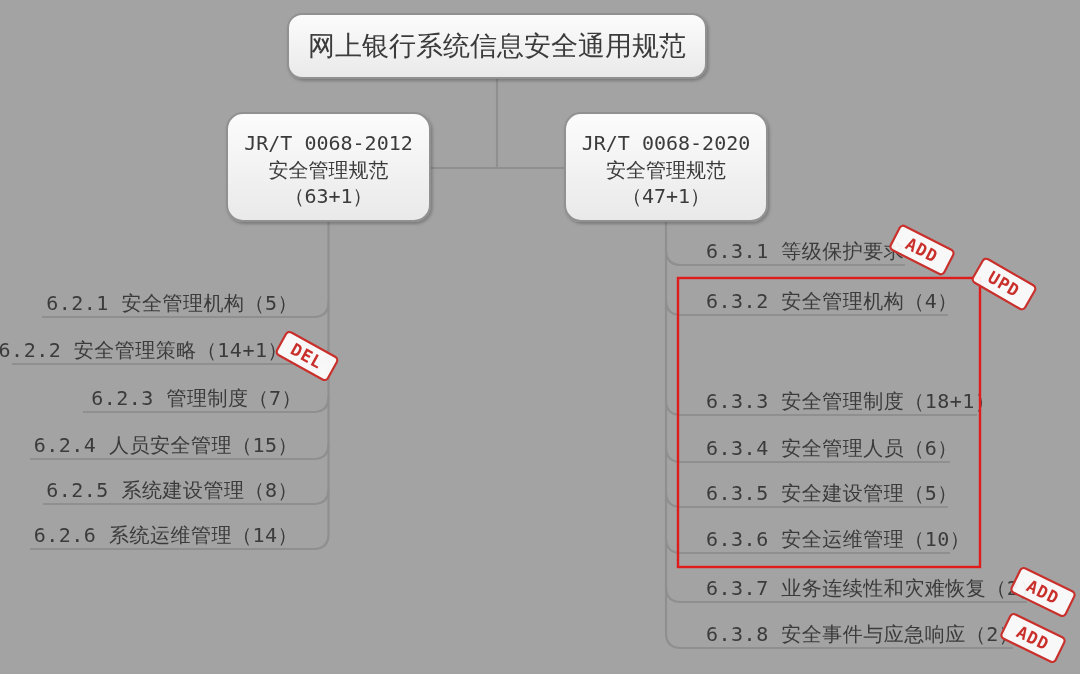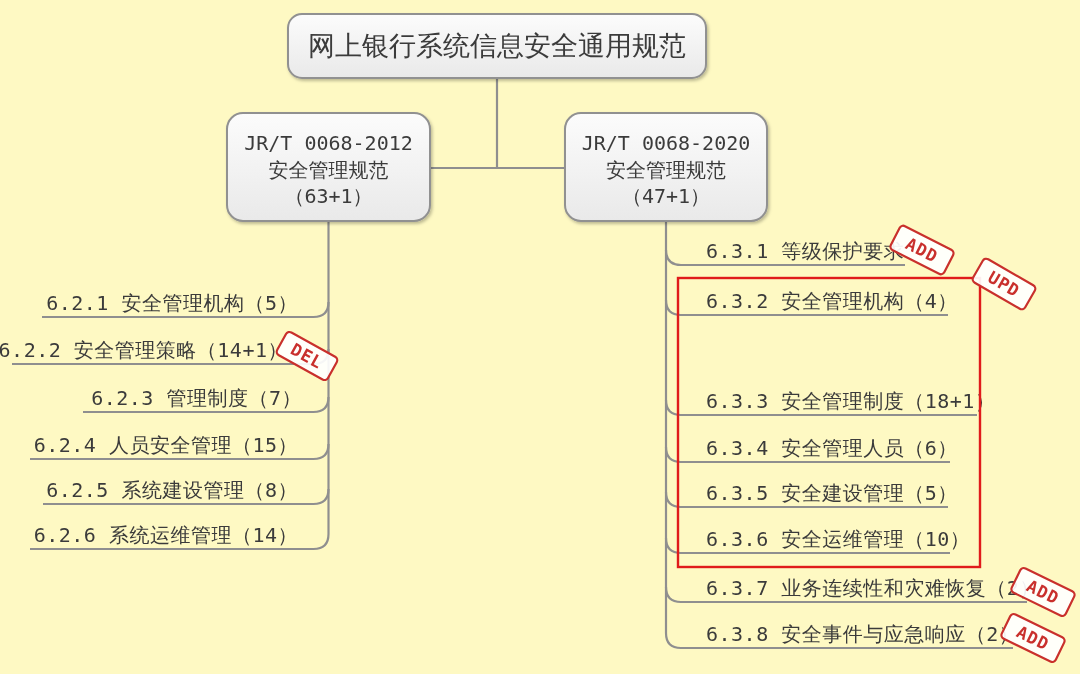--- a/index.html
+++ b/index.html
@@ -8,21 +8,21 @@
     background: #ffffff;
     width: 1080px;
     height: 674px;
     overflow: hidden;
     font-family: "DejaVu Sans Mono", "Liberation Mono", monospace;
   }
   .canvas {
     position: relative;
     width: 1080px;
     height: 674px;
-    background: #fef9c3;
+    background: #a3a3a3;
   }
   svg { display: block; }
   .node-box {
     fill: url(#boxGrad);
     stroke: #919191;
     stroke-width: 2;
     filter: url(#softShadow);
   }
   .node-title {
     fill: #3b3b3b;

